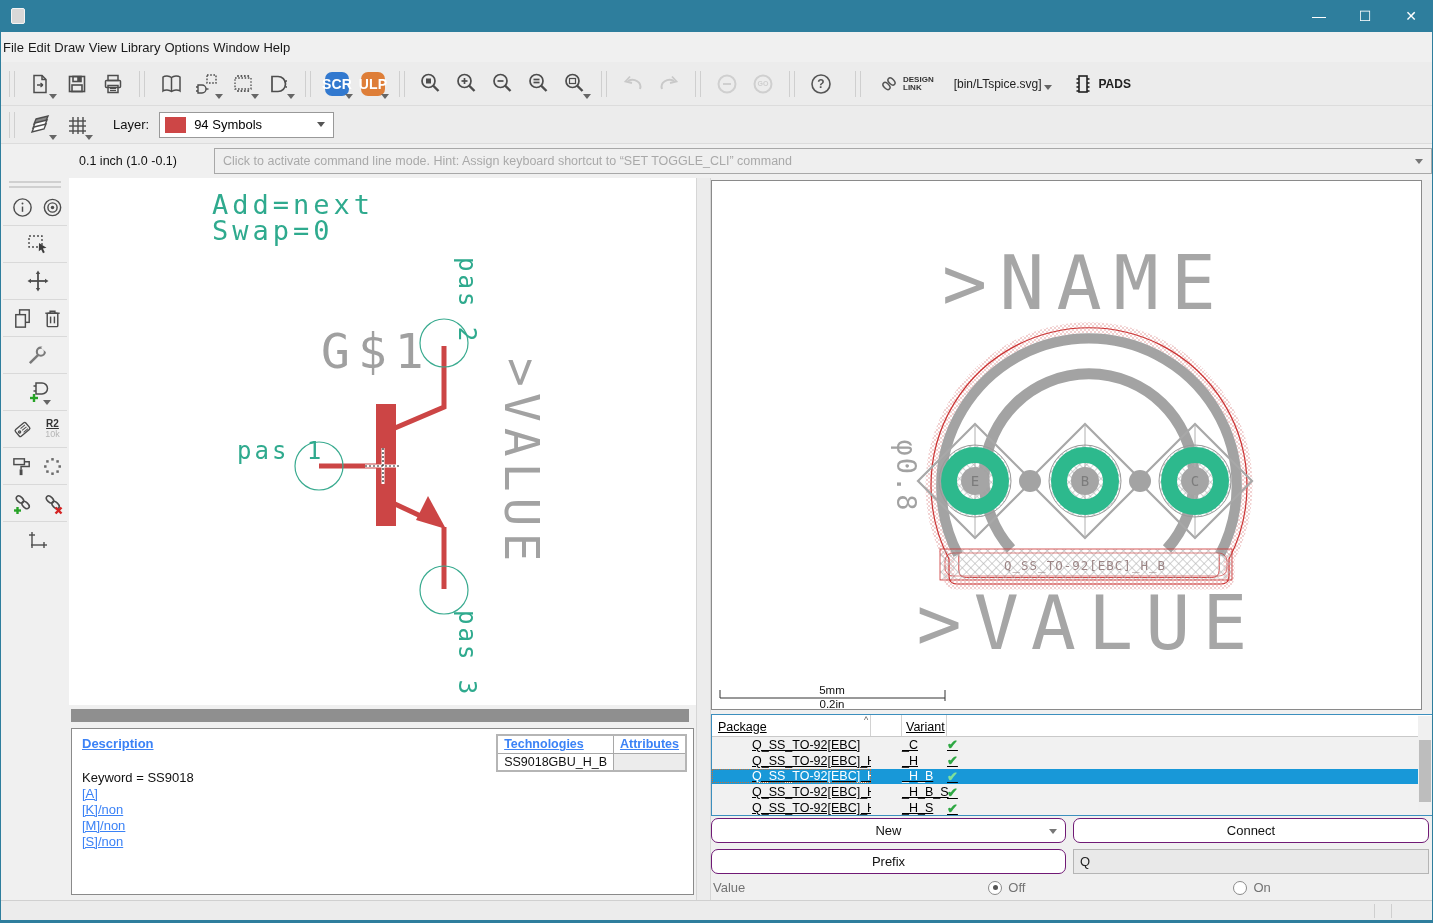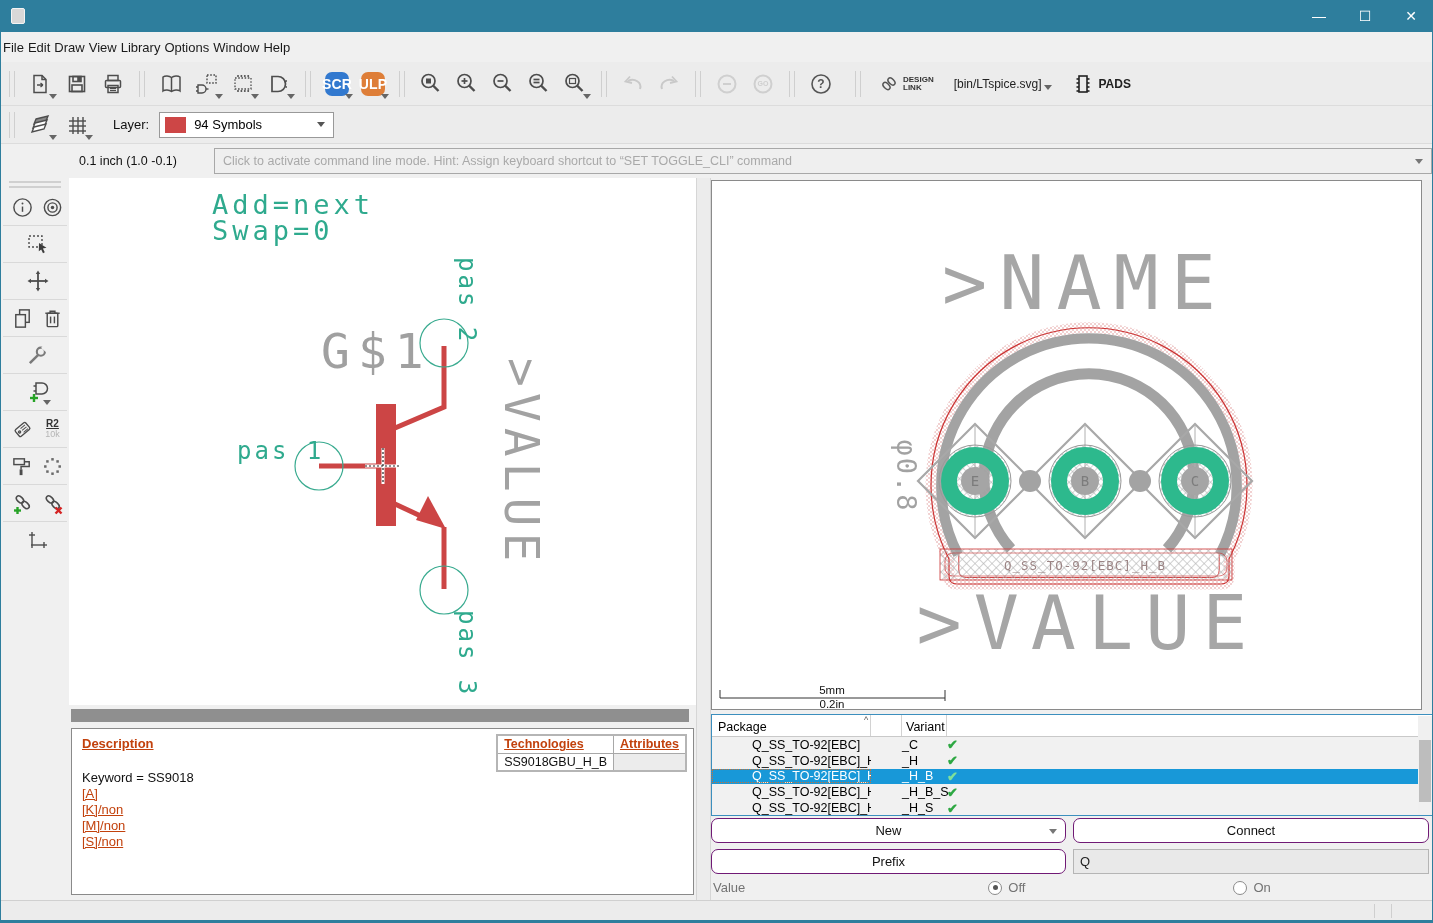--- a/index.html
+++ b/index.html
@@ -45,32 +45,32 @@
   .rtool{display:flex;flex-direction:column;align-items:center;line-height:10px;}
   .rtool .r2{font-size:10px;font-weight:bold;color:#333;text-decoration:underline;}
   .rtool .r10k{font-size:9px;color:#b5b5b5;}
   
   #sym-canvas{left:68px;top:178px;width:627px;height:527px;background:#fff;}
   #hscroll{left:68px;top:705px;width:627px;height:21px;background:#f0f0f0;display:flex;align-items:center;}
   #hscroll-thumb{margin-left:2px;width:618px;height:13px;background:#8f8f8f;}
   #vsplit{left:695px;top:178px;width:15px;height:722px;background:#ececec;border-left:1px solid #d6d6d6;border-right:1px solid #d6d6d6;}
   
   #desc-panel{left:70px;top:728px;width:623px;height:167px;background:#fff;border:1px solid #8a8a8a;font-size:13px;color:#111;padding:7px 10px;}
-  .link{color:#c2410c;text-decoration:underline;margin-top:36px;}
+  .link{color:#3b82f6;text-decoration:underline;margin-top:36px;}
   #desc-title{font-weight:bold;}
   .desc-line{line-height:16px;}
   #mini-table{position:absolute;top:5px;right:6px;border:2px solid #b5b5b5;border-collapse:collapse;font-size:12.5px;}
   #mini-table td{border:1px solid #a8a8a8;padding:1px 6px;height:18px;}
   #mini-table .hdr{font-weight:bold;}
   #mini-table .attr-empty{background:#ececec;width:72px;}
   
   #pkg-canvas{left:710px;top:180px;width:711px;height:530px;background:#fff;border:1px solid #8a8a8a;}
   #pkg-edge{left:1421px;top:180px;width:12px;height:530px;background:#ececec;}
   
-  #vtable{left:710px;top:714px;width:723px;height:102px;background:#fff;border:1px solid #3c8fbe;font-size:12.5px;overflow:hidden;}
+  #vtable{left:710px;top:714px;width:723px;height:102px;background:#fff;border:1px solid #3c8fbe;font-size:12.5px;overflow:hidden;text-decoration:underline;}
   #vhead{position:relative;display:flex;height:22px;border-bottom:1px solid #c9c9c9;background:#fff;align-items:center;}
   .hcell{height:100%;display:flex;align-items:flex-end;padding:2px 4px;border-right:1px solid #d2d2d2;}
   #sort-caret{position:absolute;left:152px;top:0;font-size:9px;color:#555;}
   .trow{display:flex;height:15.8px;align-items:center;background:#f1f1f1;}
   .trow.selected{background:#1898d8;color:#fff;}
   .c-pkg{width:159px;padding-left:40px;white-space:nowrap;overflow:hidden;}
   .trow.selected .c-pkg{outline:1px dotted #c87137;outline-offset:-1px;}
   .c-gap{width:31px;}
   .c-var{width:45px;white-space:nowrap;}
   .c-chk{flex:1;color:#2ea843;font-weight:bold;font-size:13px;}

